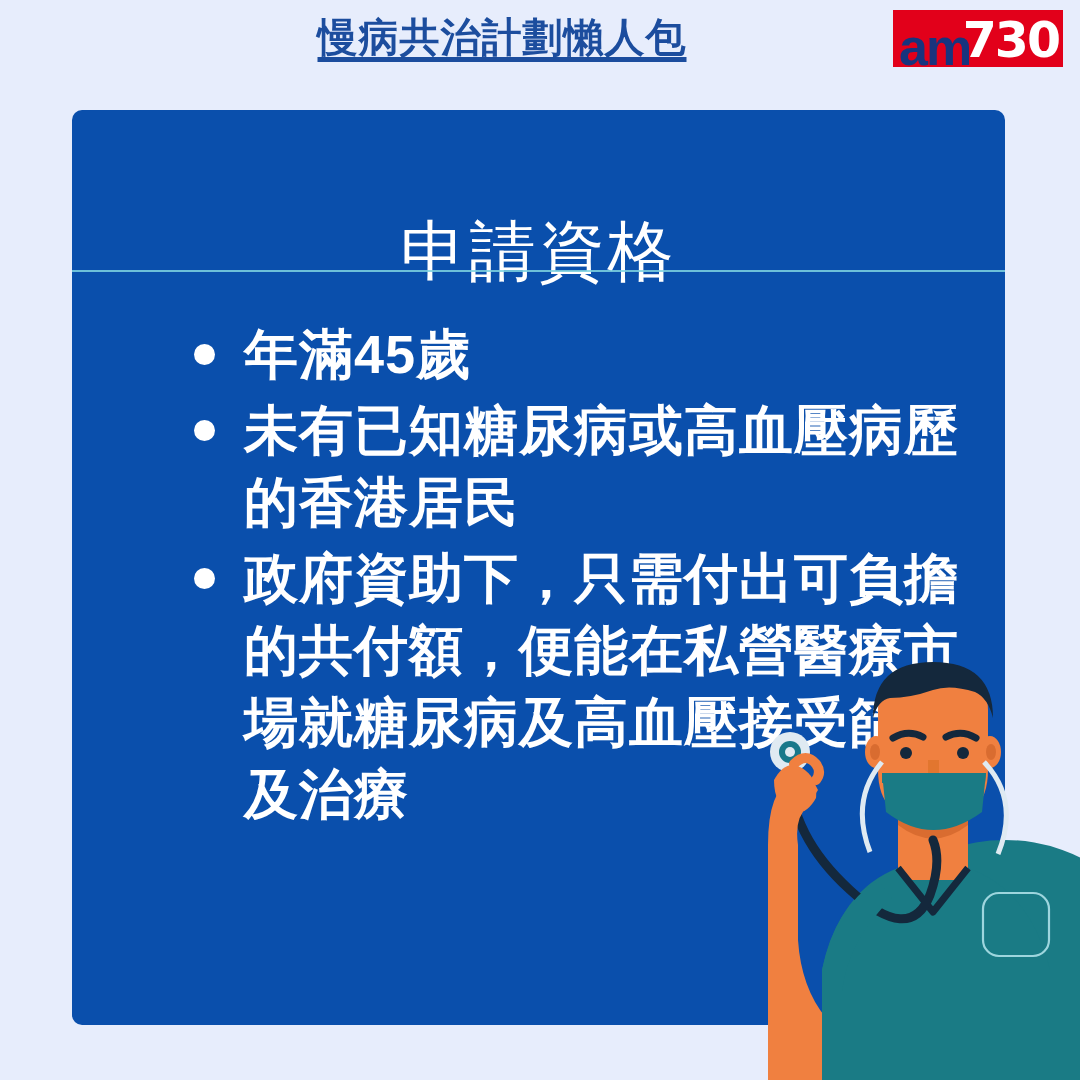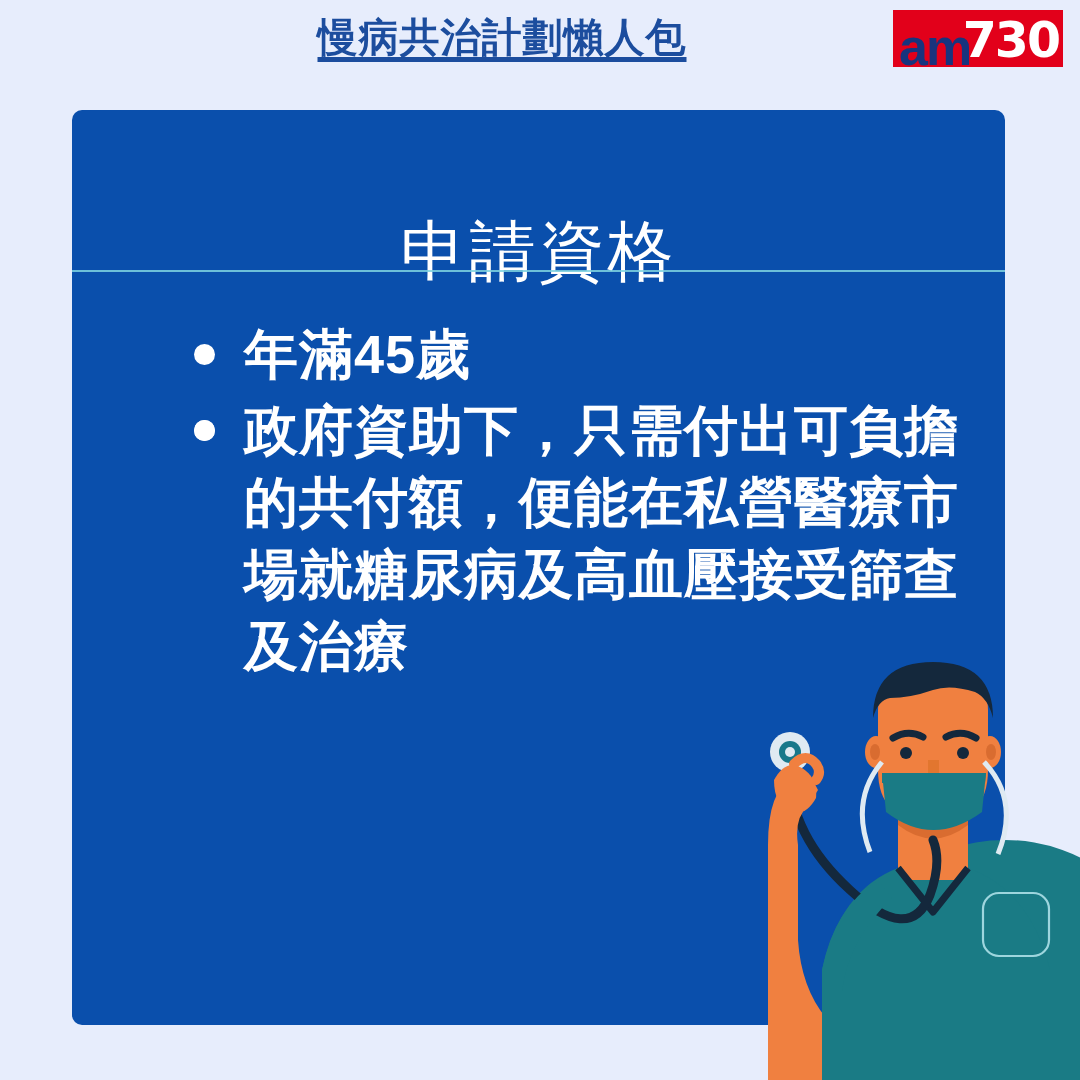--- a/index.html
+++ b/index.html
@@ -153,20 +153,21 @@
   <div id="card-heading">申請資格</div>
   <div id="card-divider"></div>
 
   <ul id="eligibility-list">
     <li class="bullet-item">
       <span class="bullet-dot"></span>
       <span>年滿45歲</span>
     </li>
     <li class="bullet-item">
       <span class="bullet-dot"></span>
+      <span>未有已知糖尿病或高血壓病歷的香港居民</span>
     </li>
     <li class="bullet-item">
       <span class="bullet-dot"></span>
       <span>政府資助下，只需付出可負擔的共付額，便能在私營醫療市場就糖尿病及高血壓接受篩查及治療</span>
     </li>
   </ul>
 </div>
 
 <div id="doctor-illustration">
   <svg width="350" height="440" viewBox="0 0 350 440" xmlns="http://www.w3.org/2000/svg">

